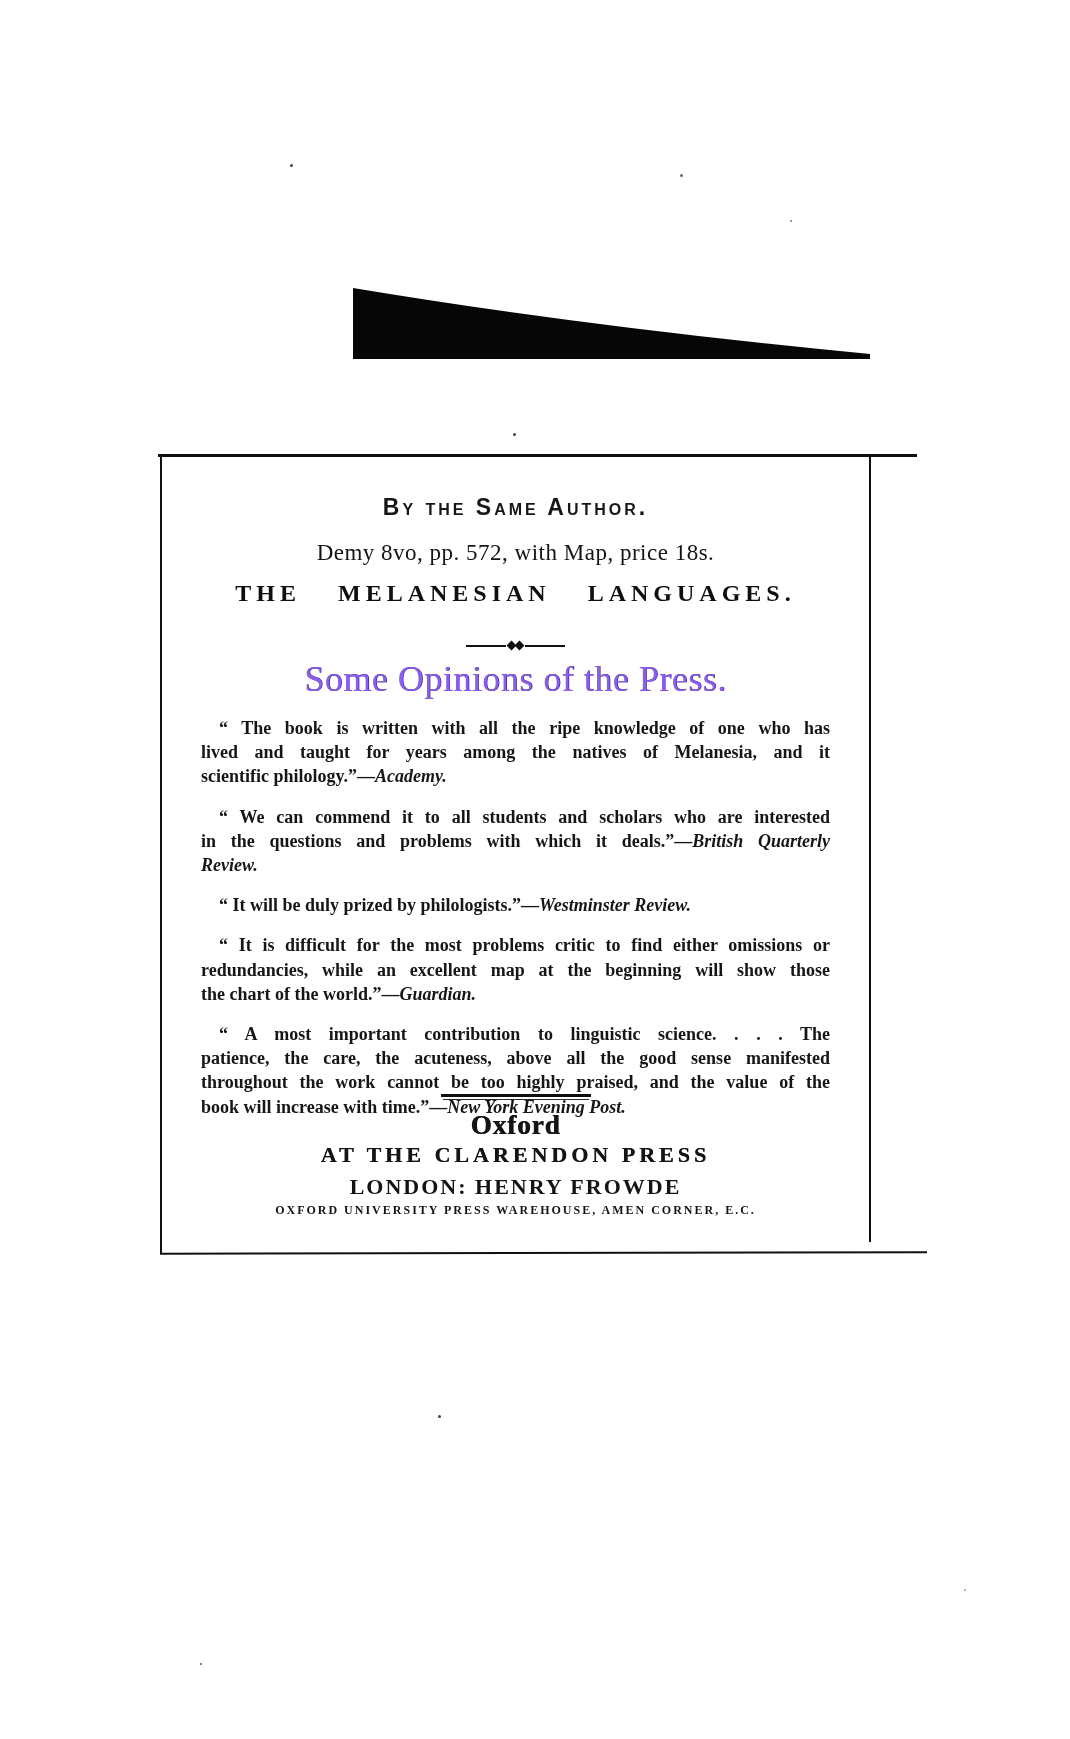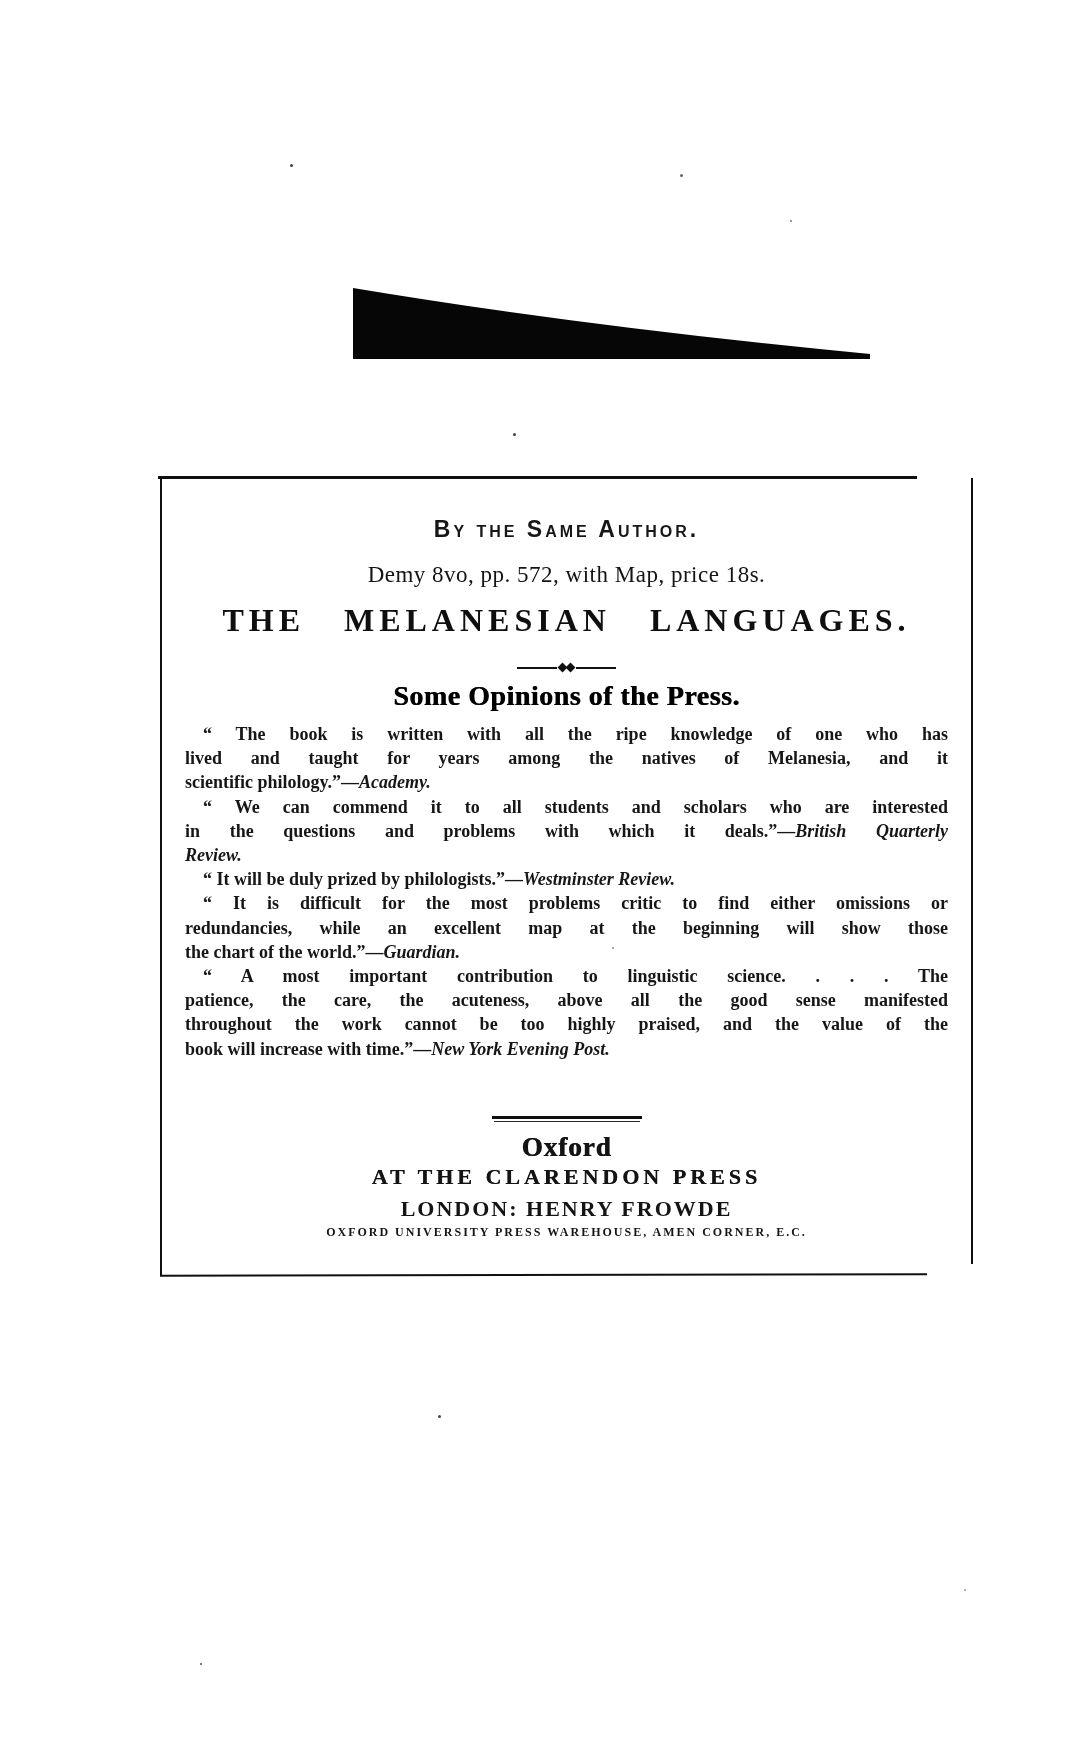--- a/index.html
+++ b/index.html
@@ -9,49 +9,49 @@
     font-family:"Liberation Serif", serif;
     overflow:hidden;
   }
   .abs{position:absolute;}
   .ctr{left:0;right:0;text-align:center;}
 
   
   #wedge{left:347px;top:285px;}
 
   
-  #advert-box{left:160px;top:476px;width:813px;height:800px;}
+  #advert-box{left:160px;top:454px;width:711px;height:800px;}
   .bline{position:absolute;background:#101010;}
   .b-top{left:-2px;top:0;width:759px;height:3px;}
   .b-left{left:0;top:0;width:2px;height:800px;}
   .b-right{right:0;top:2px;width:2px;height:786px;}
   .b-bottom{left:0;bottom:0;width:767px;height:2px;transform:rotate(-0.12deg);}
 
   .kicker{
     top:40px;font-family:"Liberation Sans", sans-serif;
     font-weight:bold;font-size:23px;letter-spacing:3px;
     font-variant:small-caps;color:#161616;
   }
   .edition{top:86px;font-weight:normal;font-size:23px;letter-spacing:0.5px;}
   .book-title{
-    top:126px;font-weight:bold;font-size:32px;
+    top:126px;font-weight:bold;font-size:24px;
     letter-spacing:5px;word-spacing:26px;color:#0f0f0f;
   }
 
   .ornament{top:188px;display:flex;align-items:center;justify-content:center;gap:3px;}
   .orn-line{width:40px;height:2px;background:#111;}
   .diamond{width:7px;height:7px;background:#111;transform:rotate(45deg);margin:0 -1px;}
 
   .press-heading{
-    top:204px;font-weight:bold;font-size:28px;letter-spacing:0.5px;
-    text-shadow:0.6px 0 0 #141414;color:#000000;
+    top:204px;font-weight:normal;font-size:36px;letter-spacing:0.5px;
+    text-shadow:0.6px 0 0 #141414;color:#8b5cf6;
   }
 
   #press-quotes{left:25px;right:25px;top:246px;}
-  .quote{margin:0;}
+  .quote{margin:16px;}
   .q-line{
     font-size:18px;font-weight:bold;line-height:24.2px;
     text-align:justify;text-align-last:justify;white-space:normal;
     color:#161616;
   }
   .q-line.first{text-indent:18px;}
   .q-line.last{text-align:left;text-align-last:left;}
   .q-line.first.last{text-align:left;text-align-last:left;}
   .it{font-style:italic;}
 

